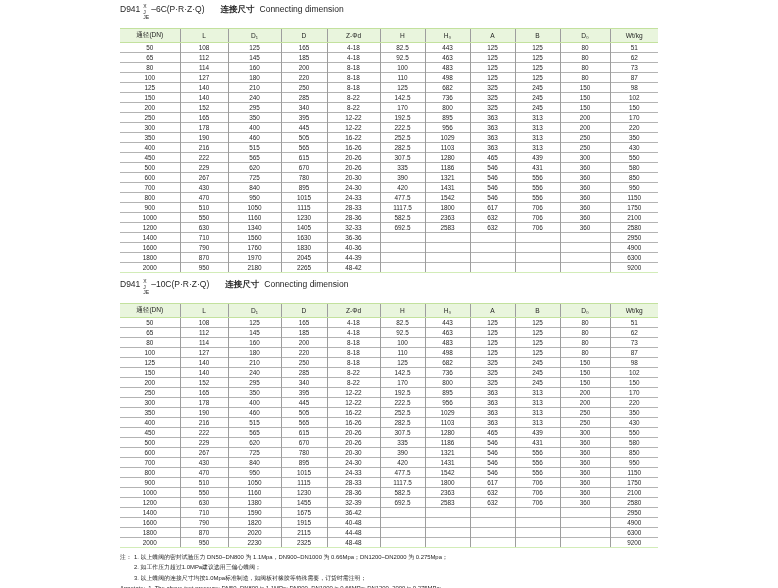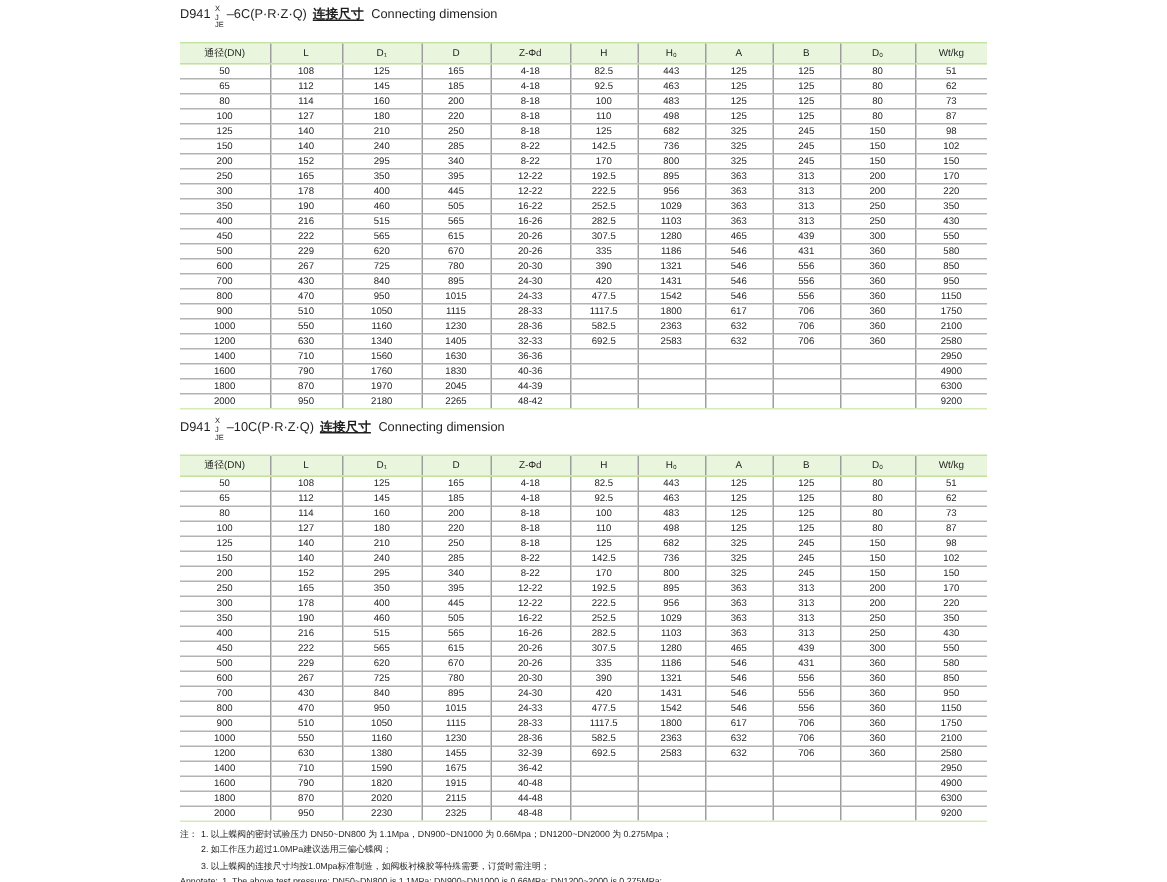--- a/index.html
+++ b/index.html
@@ -6,22 +6,22 @@
     --header_bg:#e9f5dd; --header_border:#c3e19e; --row_line:#b3b3b3;
     --col_line:#9e9e9e; --table_bottom_line:#d2ecb8; --text_color:#1f1f1f;
   }
   *{margin:0;padding:0;box-sizing:border-box;}
   html,body{width:778px;height:588px;background:#ffffff;overflow:hidden;}
   body{font-family:"Liberation Sans","DejaVu Sans",sans-serif;color:var(--text_color);}
   .content{position:absolute;left:120px;top:4px;width:540px;}
   .title{display:flex;height:24px;font-size:8.5px;white-space:nowrap;}
   .title .model{font-size:8.5px;}
   .stack{display:inline-flex;flex-direction:column;align-items:flex-start;font-size:5px;line-height:5.5px;margin:0 2px 0 3px;}
-  .title .code{margin-right:4px;}
-  .title .cn{font-weight:bold;margin-right:5px;font-size:8.5px;text-decoration:underline;}
+  .title .code{margin-right:16px;}
+  .title .cn{font-weight:bold;margin-right:5px;font-size:8.5px;}
   table.dim{width:538px;border-collapse:collapse;table-layout:fixed;font-size:6.4px;}
   table.dim th{height:14px;background:var(--header_bg);border-top:1.5px solid var(--header_border);
     border-bottom:1.5px solid var(--header_border);border-left:1px solid var(--col_line);
     font-weight:normal;text-align:center;font-size:6.6px;}
   table.dim th:first-child{border-left:none;}
   table.dim td{height:9px;text-align:center;border-top:1px solid var(--row_line);
     border-left:1px solid var(--col_line);line-height:9px;overflow:hidden;}
   table.dim td:first-child{border-left:none;}
   table.dim tbody tr:first-child td{border-top:none;}
   table.dim tbody tr:last-child td{border-bottom:1.5px solid var(--table_bottom_line);}

